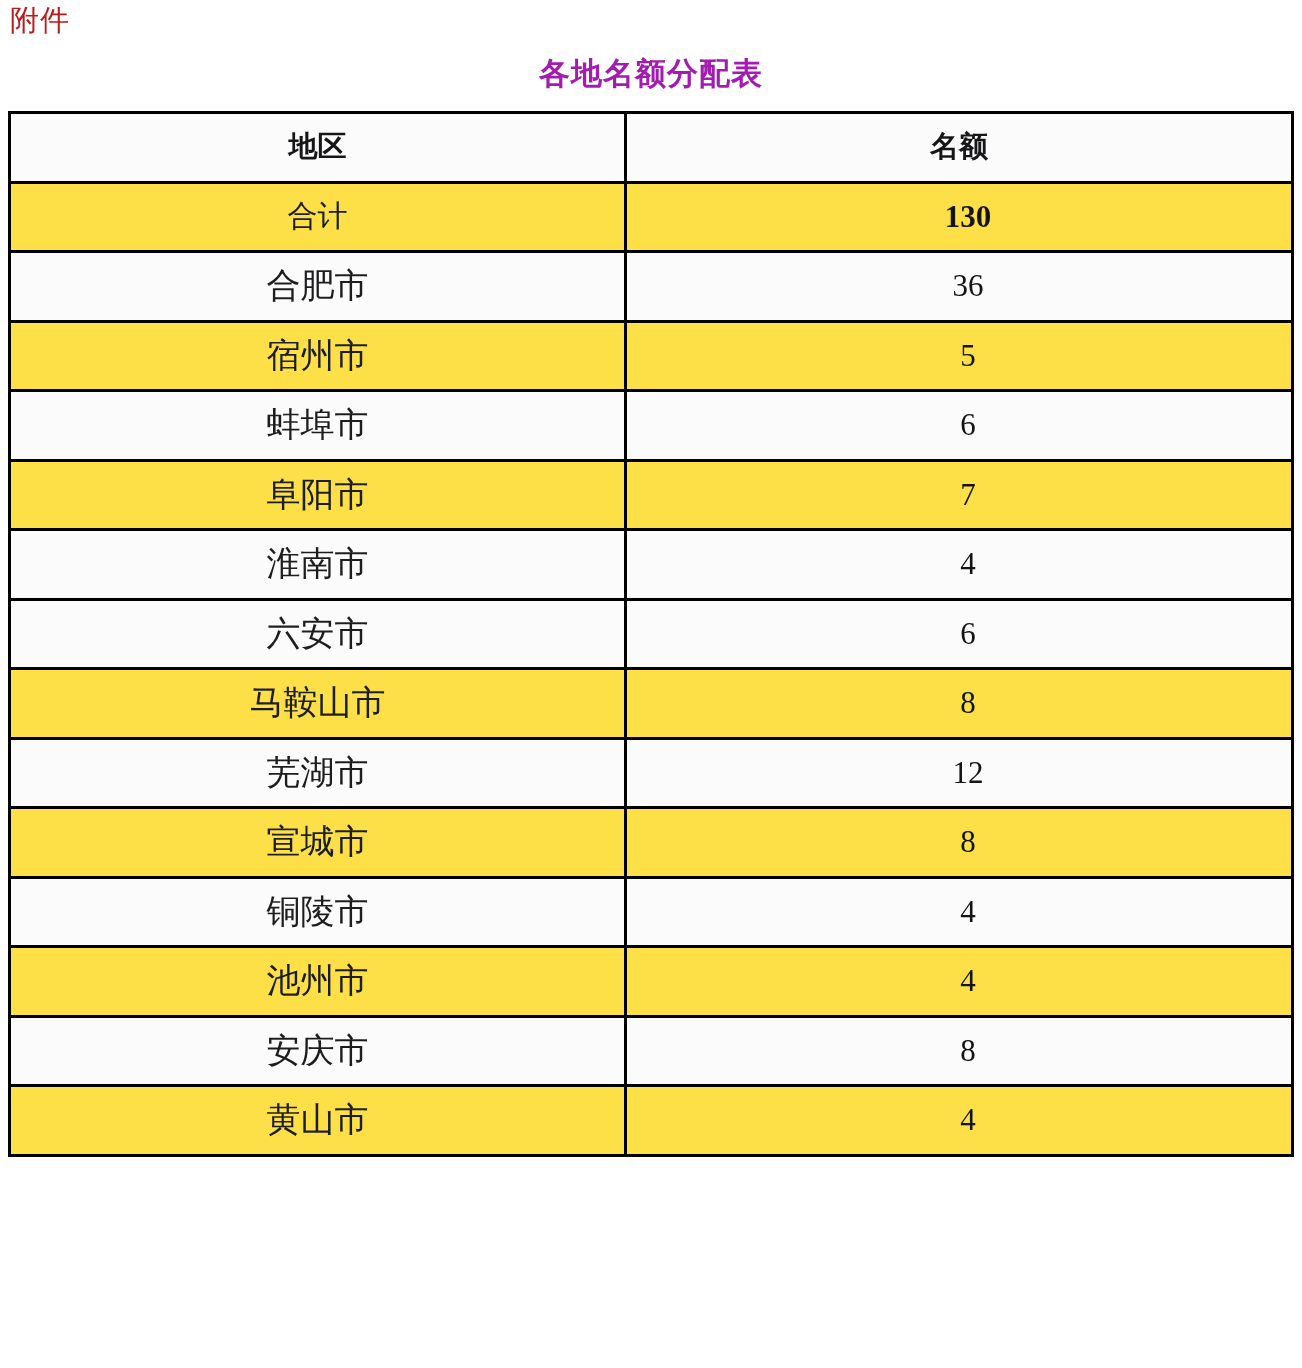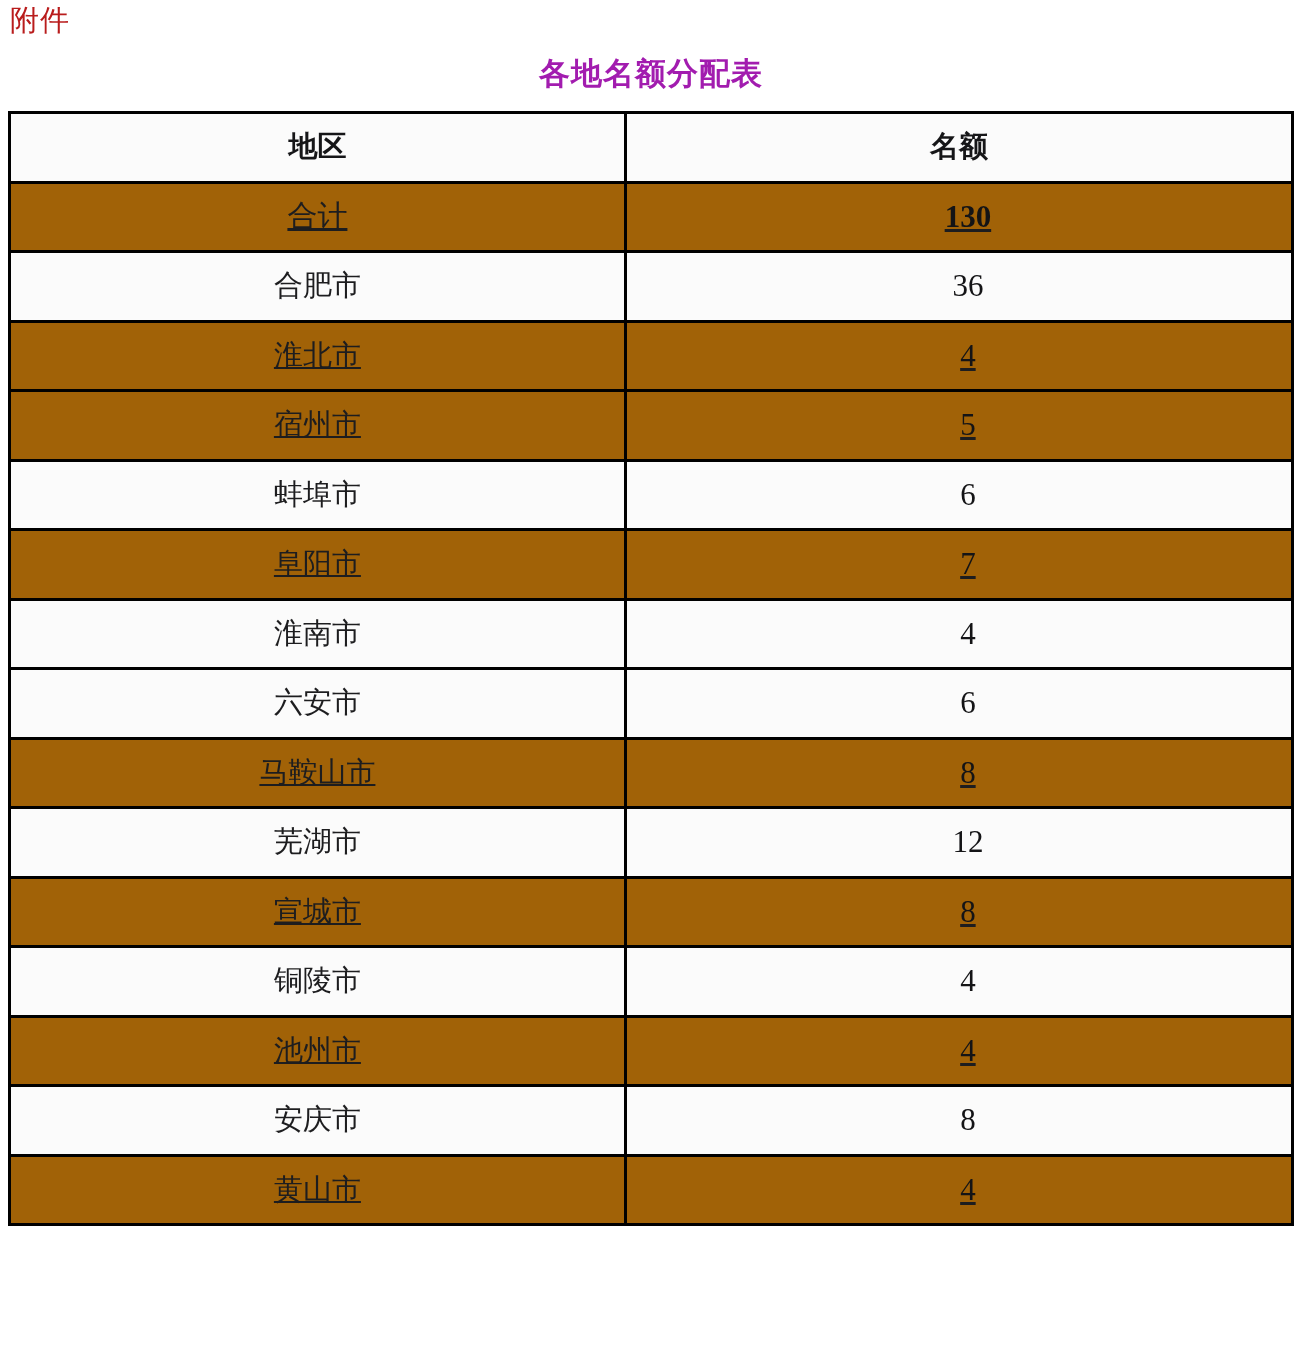--- a/index.html
+++ b/index.html
@@ -50,23 +50,23 @@
     vertical-align: middle;
     padding: 0;
   }
   .quota-table th {
     background: #fbfbfb;
     font-size: 29px;
     font-weight: bold;
     color: #161618;
   }
   tr.plain  { background: #fbfbfb; }
-  tr.tinted { background: #a16207; text-decoration: underline; }
+  tr.tinted { background: #fde047; }
   td.region {
-    font-size: 29px;
+    font-size: 34px;
     color: #1d1d1f;
   }
   td.region-serif {
     font-family: "Liberation Serif", "DejaVu Serif", serif;
     font-size: 30px;
   }
   td.quota {
     font-family: "Liberation Serif", "DejaVu Serif", serif;
     font-size: 31px;
     color: #141416;
@@ -97,24 +97,20 @@
     <tbody>
       <tr class="tinted">
         <td class="region region-serif">合计</td>
         <td class="quota quota-bold">130</td>
       </tr>
     </tbody>
     <tbody id="city-rows">
         <tr class="plain">
           <td class="region">合肥市</td>
           <td class="quota">36</td>
-        </tr>
-        <tr class="tinted">
-          <td class="region">淮北市</td>
-          <td class="quota">4</td>
         </tr>
         <tr class="tinted">
           <td class="region">宿州市</td>
           <td class="quota">5</td>
         </tr>
         <tr class="plain">
           <td class="region">蚌埠市</td>
           <td class="quota">6</td>
         </tr>
         <tr class="tinted">

